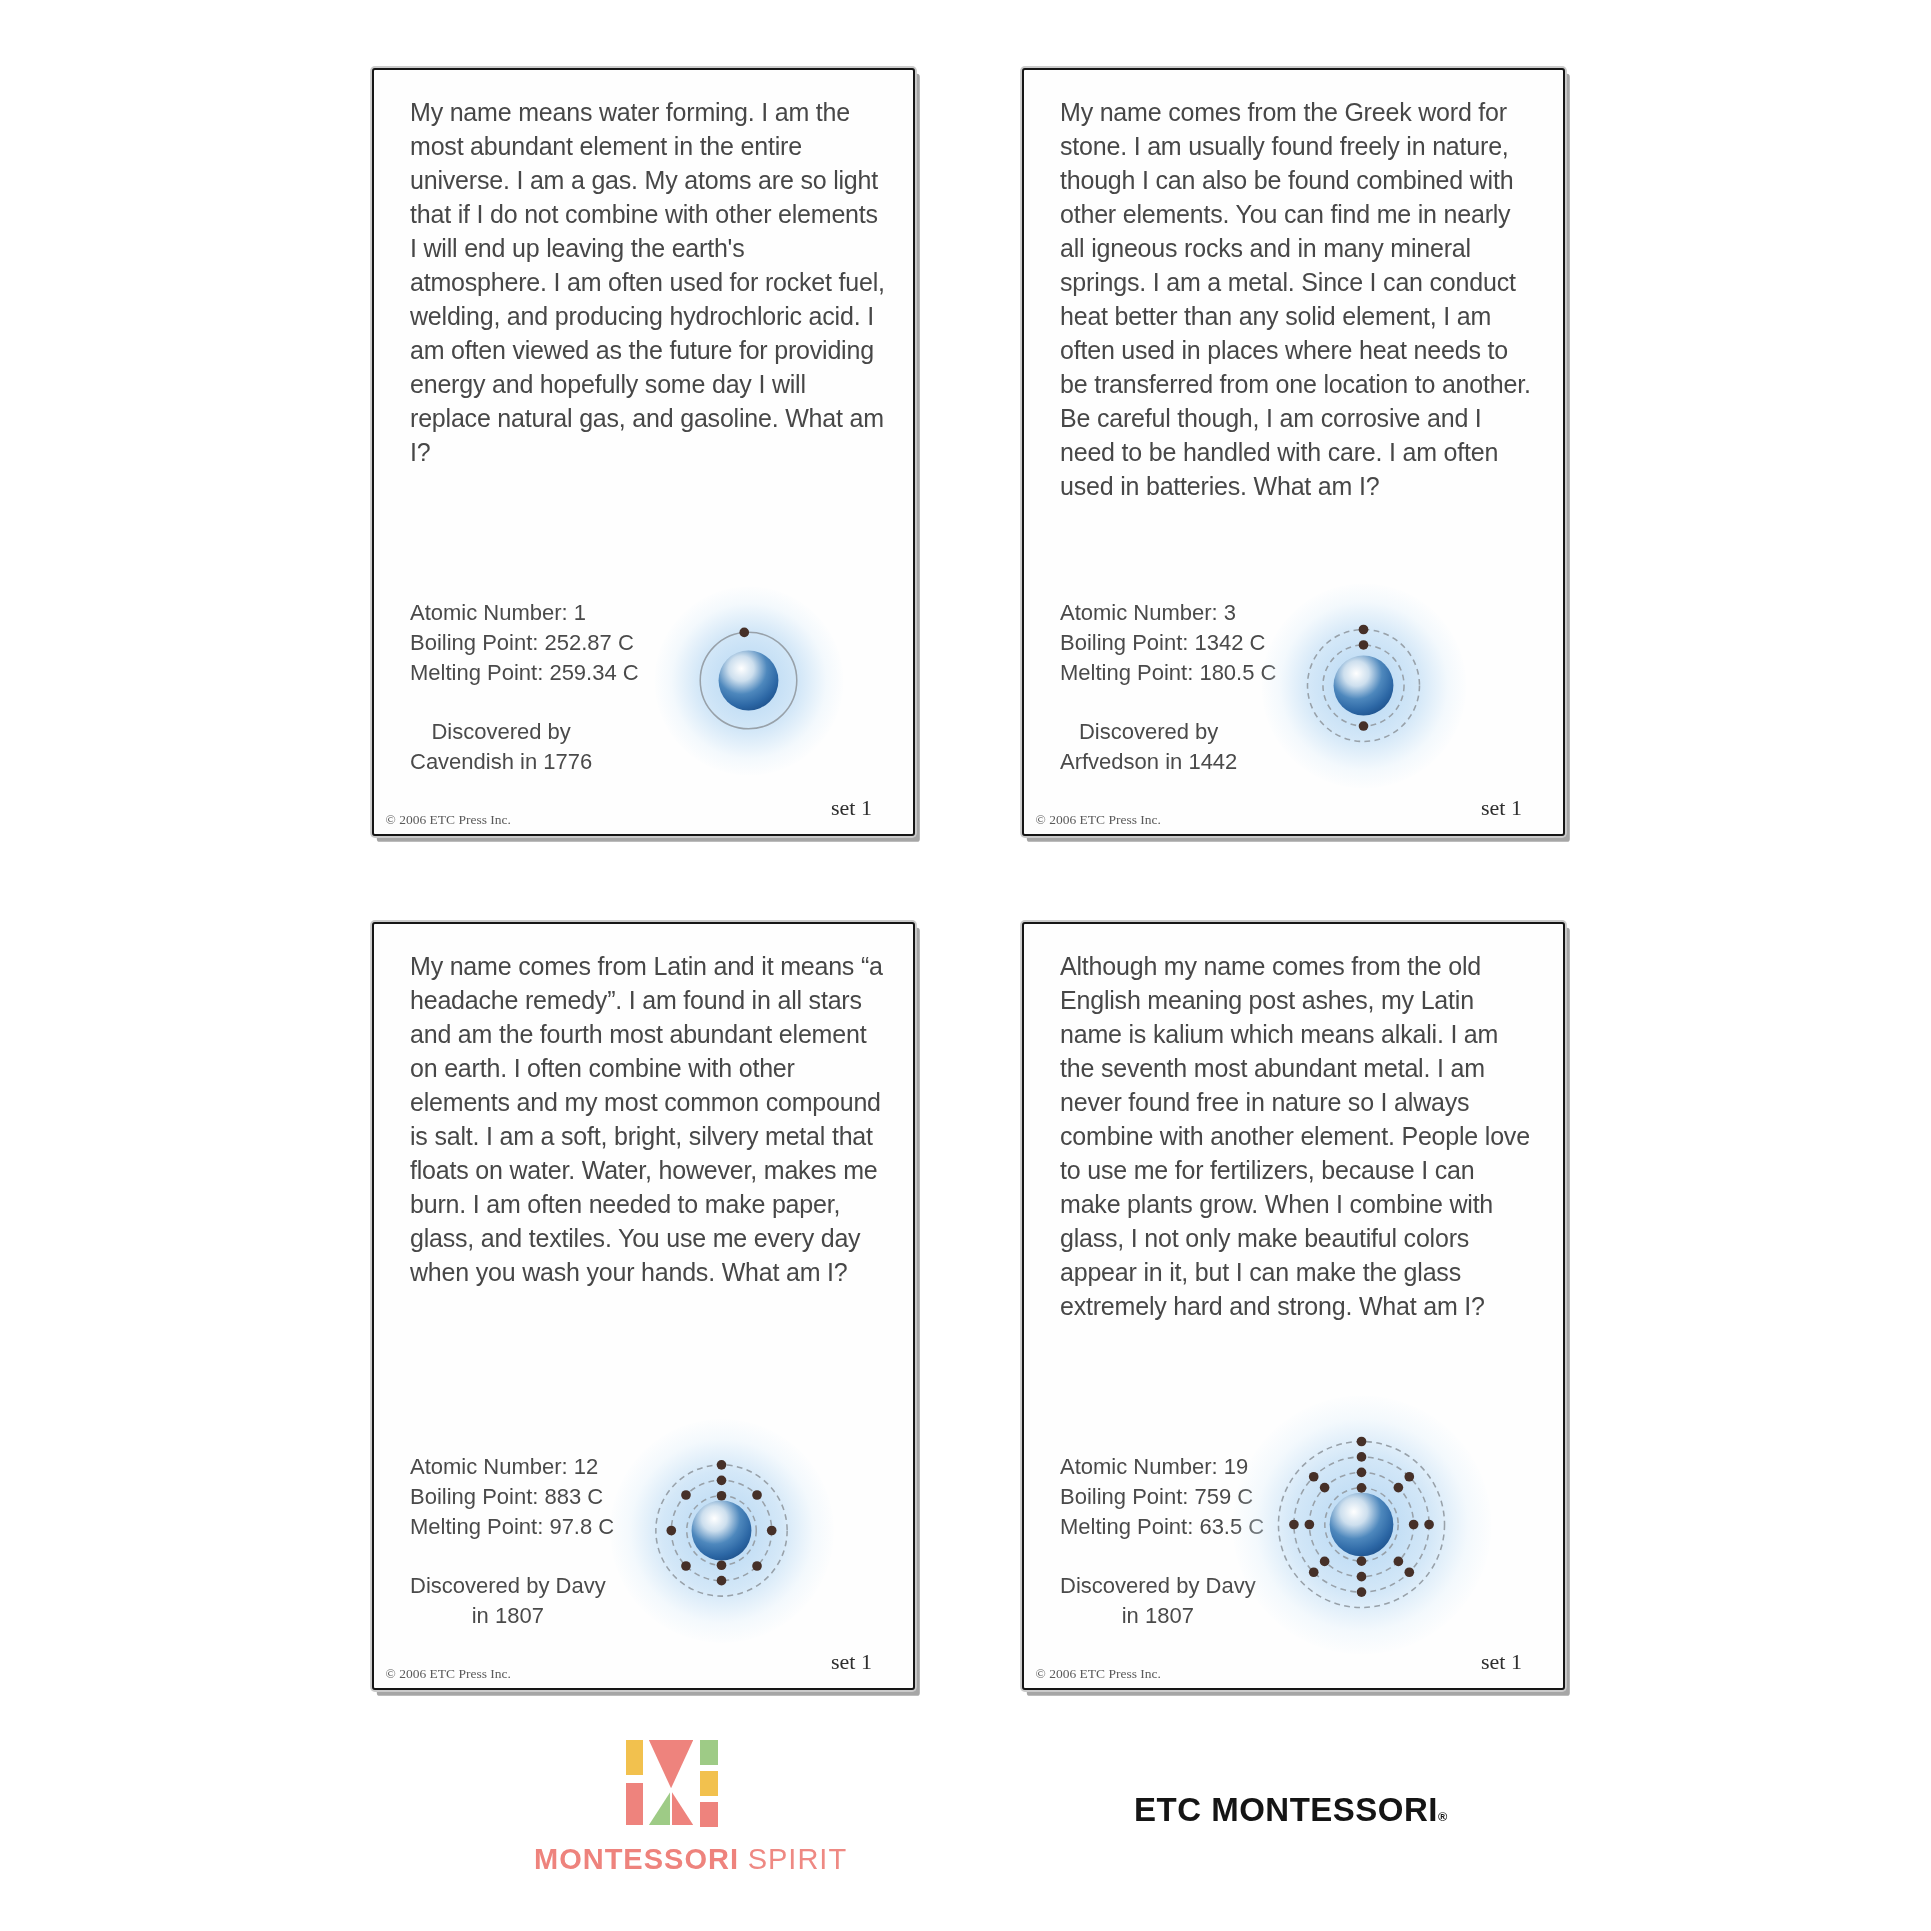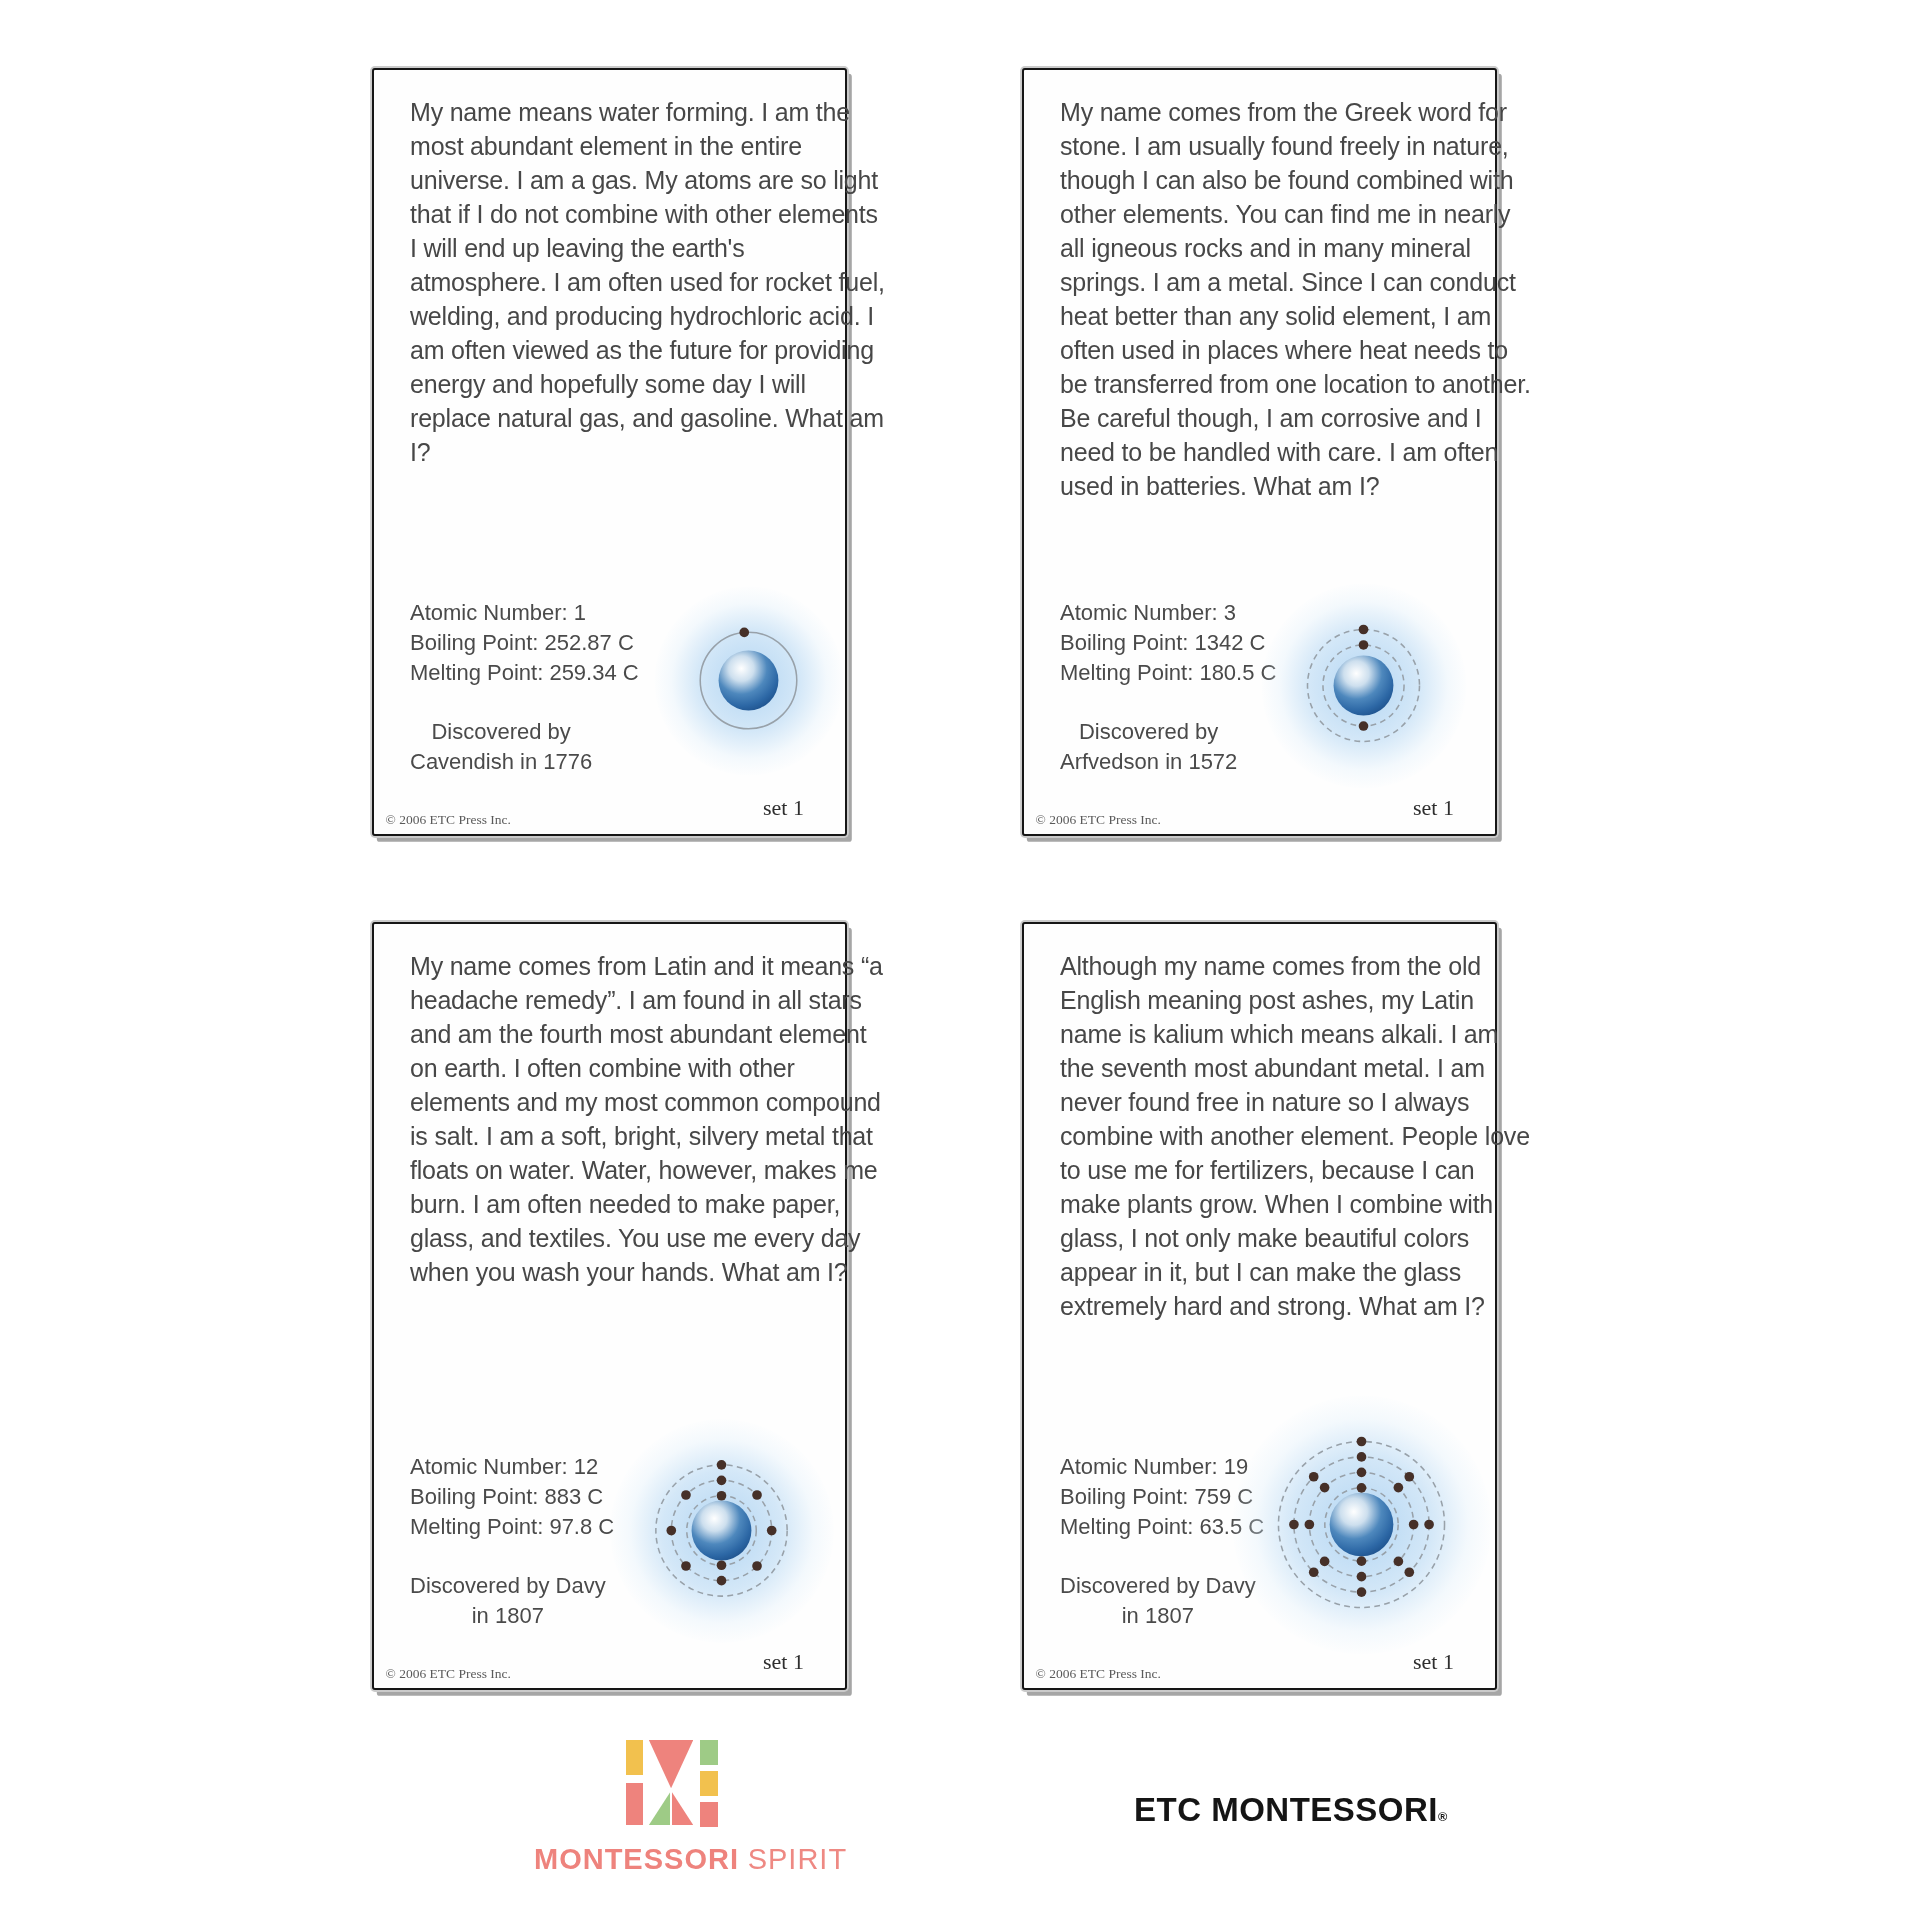--- a/index.html
+++ b/index.html
@@ -8,21 +8,21 @@
     width: 1931px; height: 1931px;
     background: #ffffff;
     font-family: "Liberation Sans", sans-serif;
     position: relative;
   }
   #canvas { position: absolute; inset: 0; background: #ffffff; }
 
   
   .card {
     position: absolute;
-    width: 475px; height: 768px;
+    width: 543px; height: 768px;
     background: #fefefe;
     border: 2.9px solid #161616;
     border-radius: 2.9px;
     box-shadow: 0 0 0 1.9px #cbcbcb, 4.8px 5.8px 0 0 #a6a6a6;
   }
   .card-1 { left: 372px; top: 68px; }
   .card-2 { left: 1022px; top: 68px; }
   .card-3 { left: 372px; top: 922px; }
   .card-4 { left: 1022px; top: 922px; }
 
@@ -138,21 +138,21 @@
 
   <div class="card card-2">
     <div class="riddle">My name comes from the Greek word for stone. I am usually found freely in nature, though I can also be found combined with other elements. You can find me in nearly all igneous rocks and in many mineral springs. I am a metal. Since I can conduct heat better than any solid element, I am often used in places where heat needs to be transferred from one location to another. Be careful though, I am corrosive and I need to be handled with care. I am often used in batteries. What am I?</div>
     <div class="stats">
       <div>Atomic Number: 3</div>
       <div>Boiling Point: 1342 C</div>
       <div>Melting Point: 180.5 C</div>
     </div>
     <div class="disc">
       <div>Discovered by</div>
-      <div>Arfvedson in 1572</div>
+      <div>Arfvedson in 1442</div>
     </div>
     <div class="atom" style="left: 214px; top: 490px; --glow: 205px;">
         <svg width="251" height="251" viewBox="0 0 260 260">
           <defs>
             <radialGradient id="nucleus-grad-1" cx="0.38" cy="0.3" r="0.78">
               <stop offset="0" stop-color="#ffffff"></stop>
               <stop offset="0.27" stop-color="#cddfee"></stop>
               <stop offset="0.55" stop-color="#4e88bd"></stop>
               <stop offset="0.8" stop-color="#2c67a5"></stop>
               <stop offset="1" stop-color="#1c4e88"></stop>

